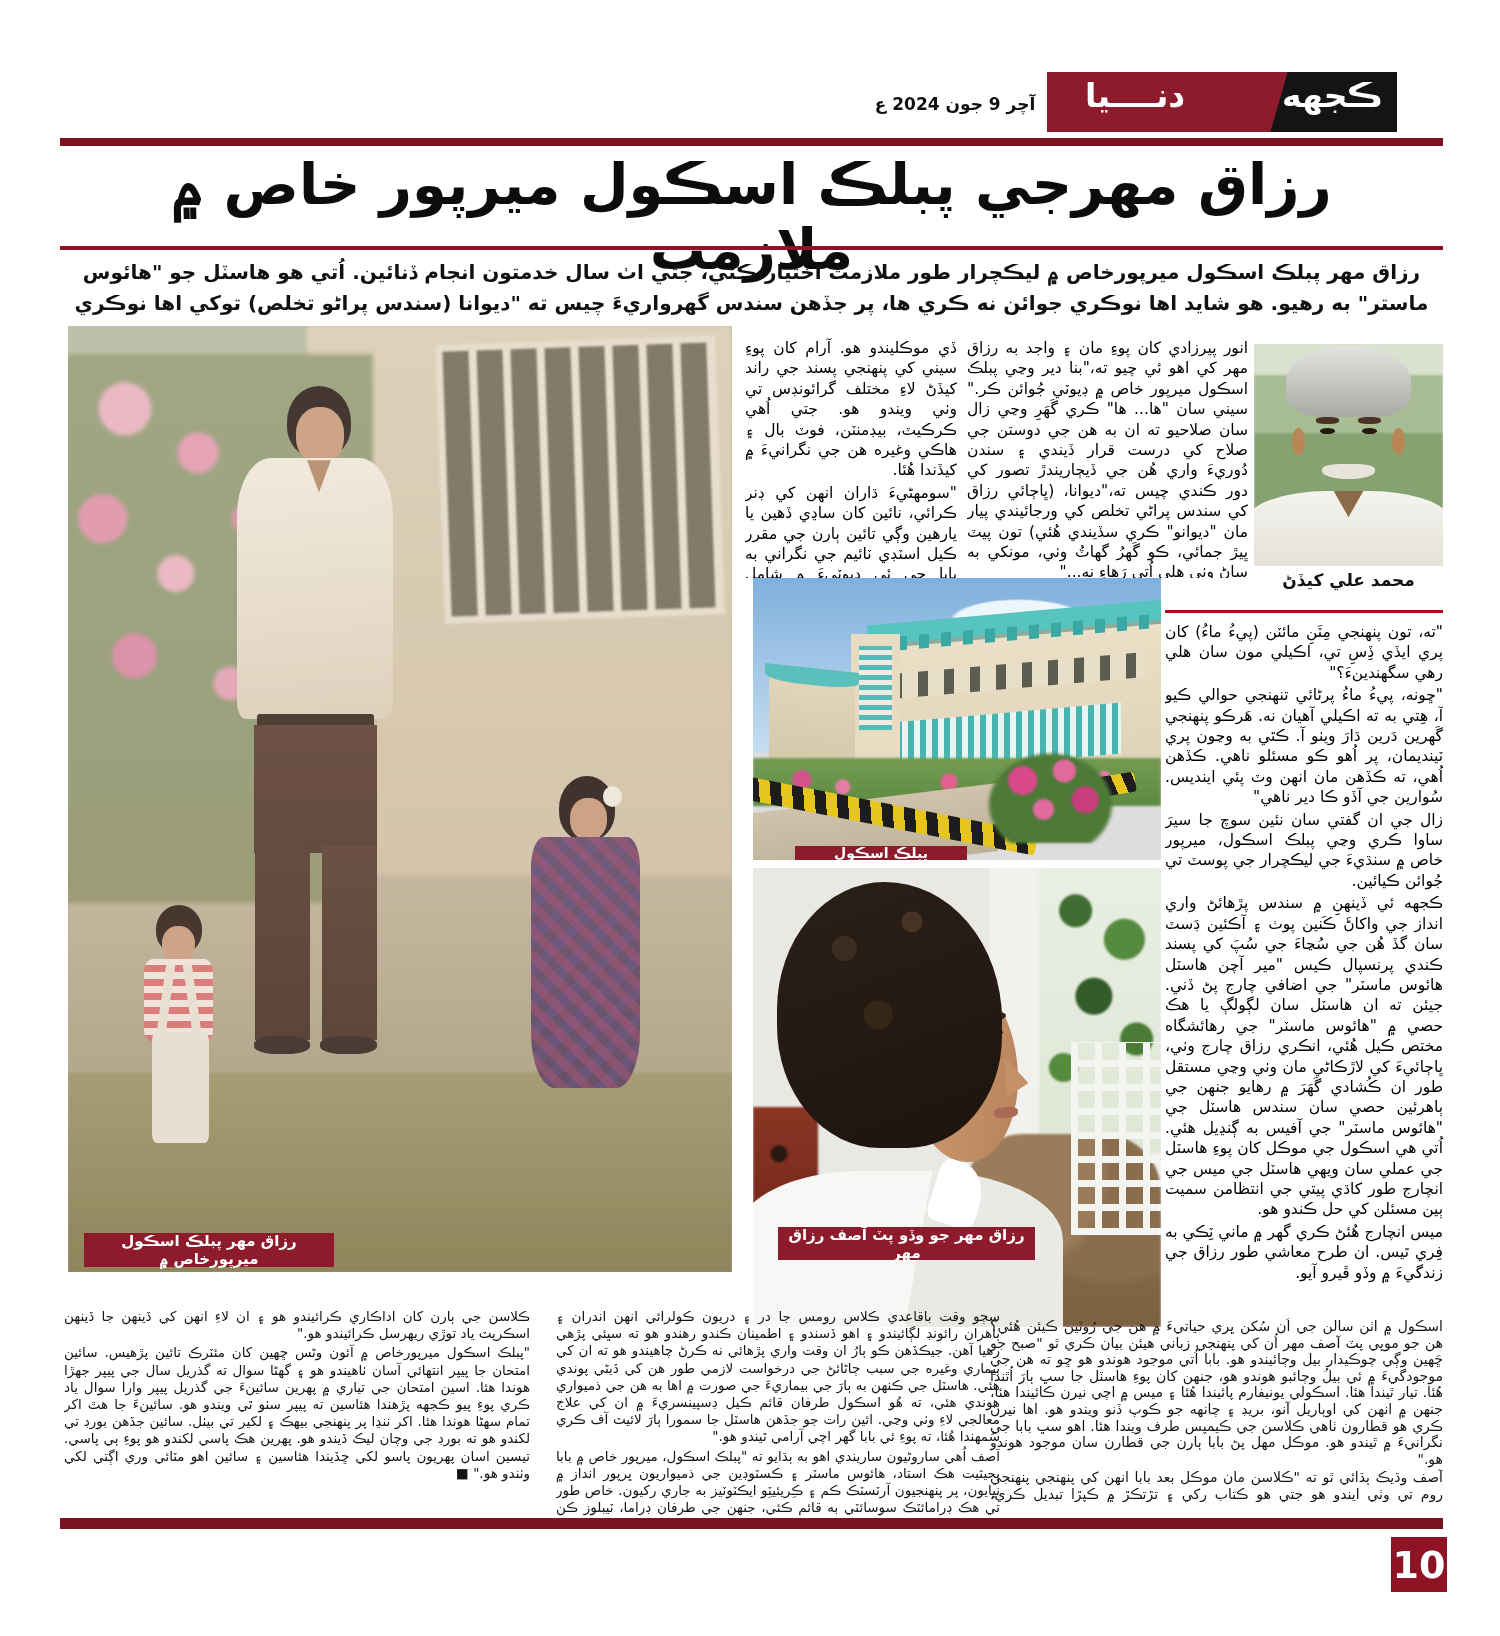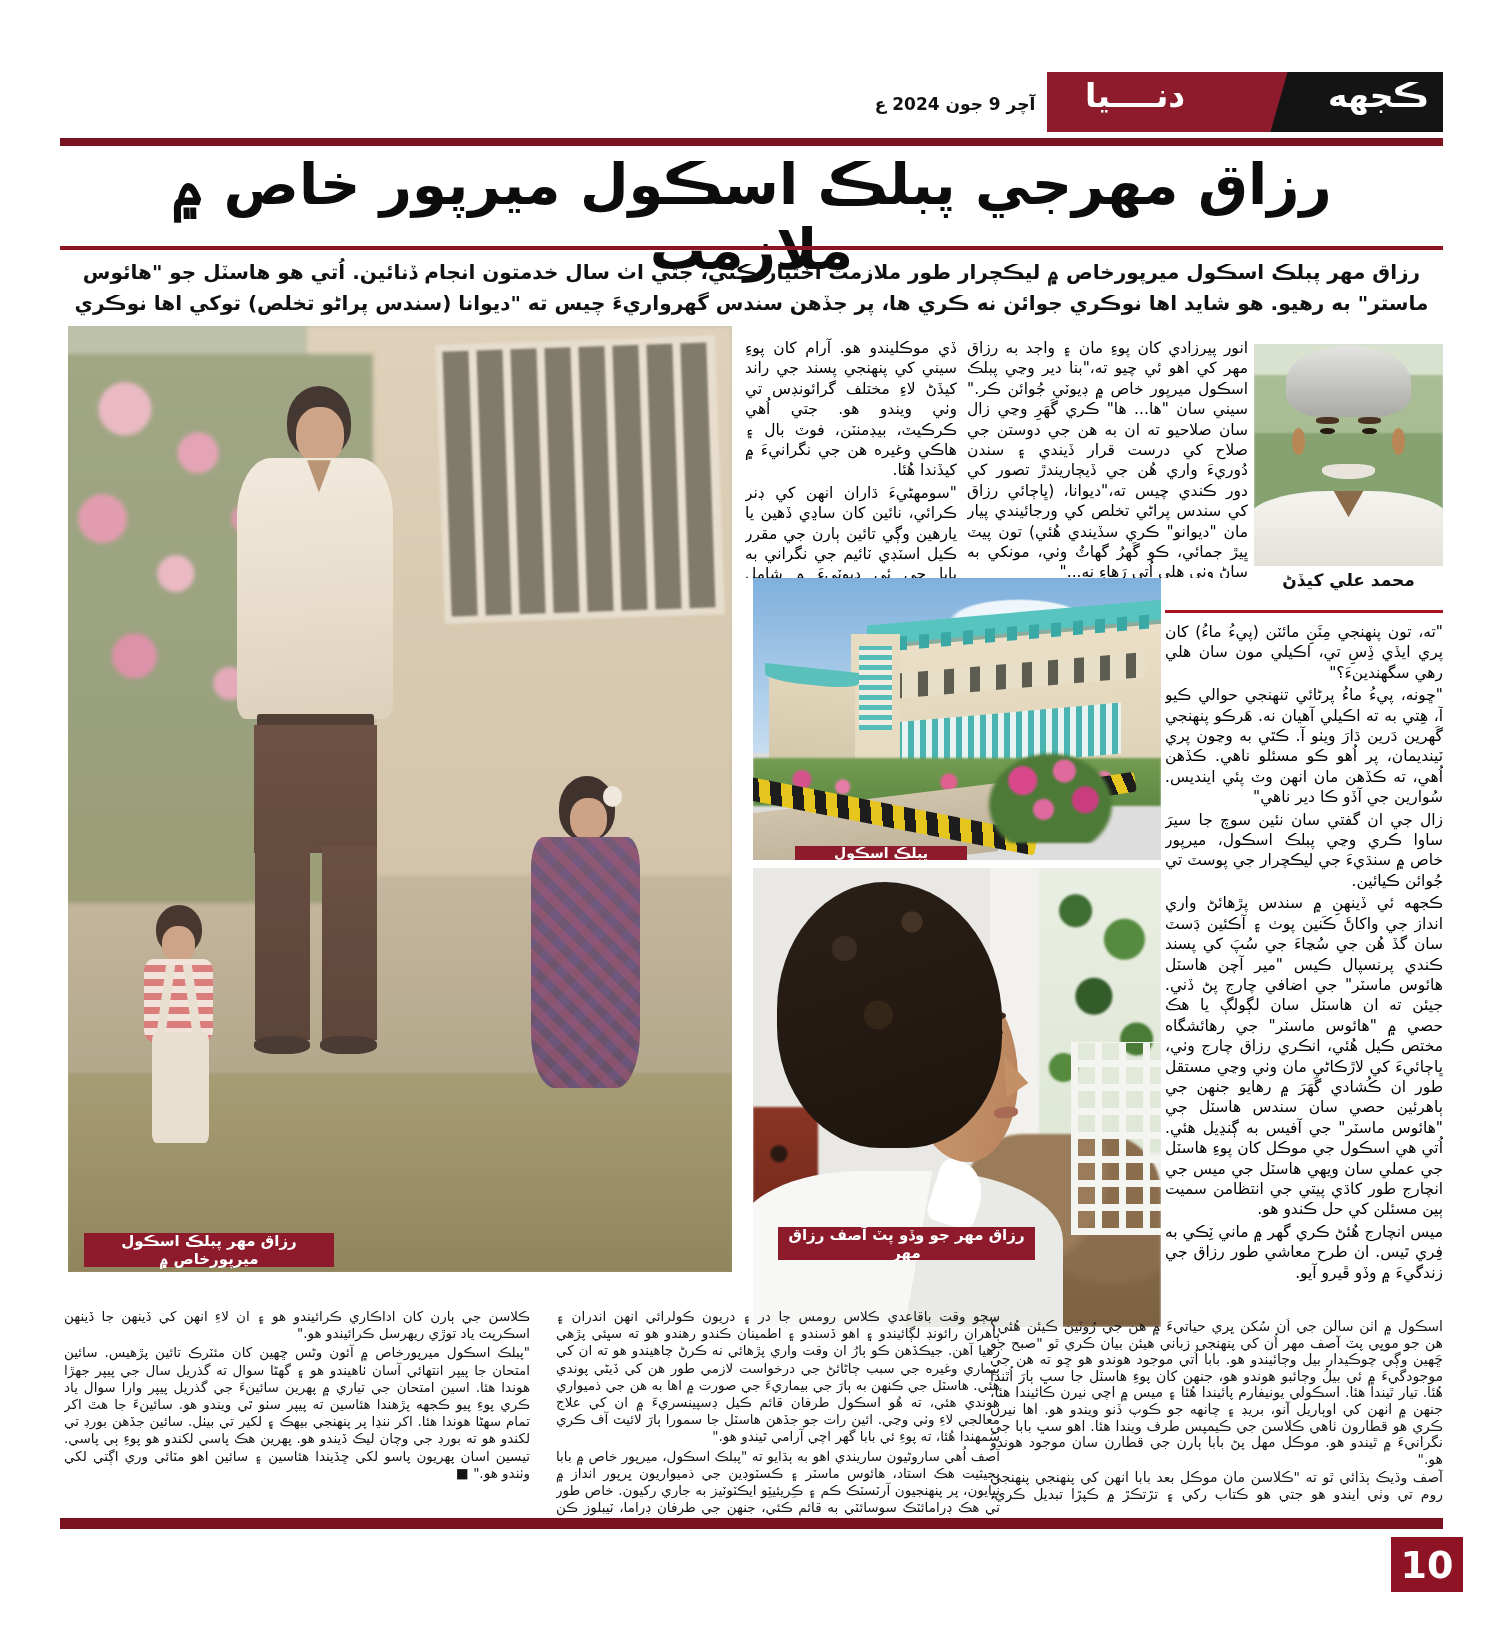--- a/index.html
+++ b/index.html
@@ -5,21 +5,21 @@
   html,body{margin:0;padding:0;background:#e9e9e9;}
   .page{position:relative;width:1500px;height:1636px;background:#ffffff;margin:0 auto;
         font-family:"DejaVu Sans",sans-serif;overflow:hidden;}
   .abs{position:absolute;}
   .rtl{direction:rtl;unicode-bidi:embed;}
   .rule{background:#7a1220;}
   
   .series-title{left:66px;top:74px;width:420px;font-size:29px;font-weight:bold;color:#d40f12;
                 text-align:left;direction:rtl;}
   .date{left:855px;top:94px;width:200px;font-size:17px;font-weight:bold;color:#111;text-align:center;}
-  .logo{left:1047px;top:72px;width:396px;height:60px;background:#141414;overflow:hidden;}
+  .logo{left:1047px;top:72px;width:350px;height:60px;background:#141414;overflow:hidden;}
   .logo-red{position:absolute;left:-30px;top:0;width:262px;height:60px;background:#8e1b2b;
             transform:skewX(-16deg);}
   .logo-txt{position:absolute;top:4px;color:#fff;font-size:33px;font-weight:bold;direction:rtl;}
   .logo-kawish{right:14px;}
   .logo-dunya{left:38px;letter-spacing:1px;}
   .rule-header{left:60px;top:138px;width:1383px;height:8px;}
   
   .headline{left:60px;top:152px;width:1383px;font-size:56px;font-weight:bold;color:#0c0c0c;
             text-align:center;direction:rtl;letter-spacing:-1px;}
   .rule-headline{left:60px;top:246px;width:1383px;height:4px;background:#8e1425;}
@@ -31,21 +31,21 @@
   .bodycol p{margin:0 0 2px 0;}
   .smallcol{font-size:13.5px;line-height:17.2px;color:#131313;text-align:justify;direction:rtl;
             overflow:hidden;}
   .smallcol p{margin:0 0 2px 0;}
   .cap-box{background:#8e1b2b;color:#fff;font-size:15px;font-weight:bold;text-align:center;
            display:flex;align-items:center;justify-content:center;direction:rtl;}
   .portrait-cap{left:1254px;top:570px;width:189px;font-size:17px;font-weight:bold;color:#111;
                 text-align:center;direction:rtl;}
   .rule-rightcol{left:1165px;top:610px;width:278px;height:3px;background:#a8121f;}
   .rule-bottom{left:60px;top:1518px;width:1383px;height:11px;}
-  .page-num{left:1391px;top:1537px;width:72px;height:55px;background:#8e1425;color:#fff;
+  .page-num{left:1391px;top:1537px;width:56px;height:55px;background:#8e1425;color:#fff;
             font-size:38px;font-weight:bold;display:flex;align-items:center;justify-content:center;}
   
   .photo{overflow:hidden;background:#ddd;}
   .photo .abs{position:absolute;}
   
   .fam{left:68px;top:326px;width:664px;height:946px;}
   .fam-bg{left:0;top:0;width:100%;height:100%;
     background:linear-gradient(180deg,#b4bfa4 0%,#c9c0ab 28%,#c2b69c 55%,#a9a281 78%,#938b68 100%);}
   .fam-wall{left:36%;top:0;width:64%;height:58%;
     background:linear-gradient(180deg,#ddd2b8,#cfc3a6);filter:blur(2px);}

